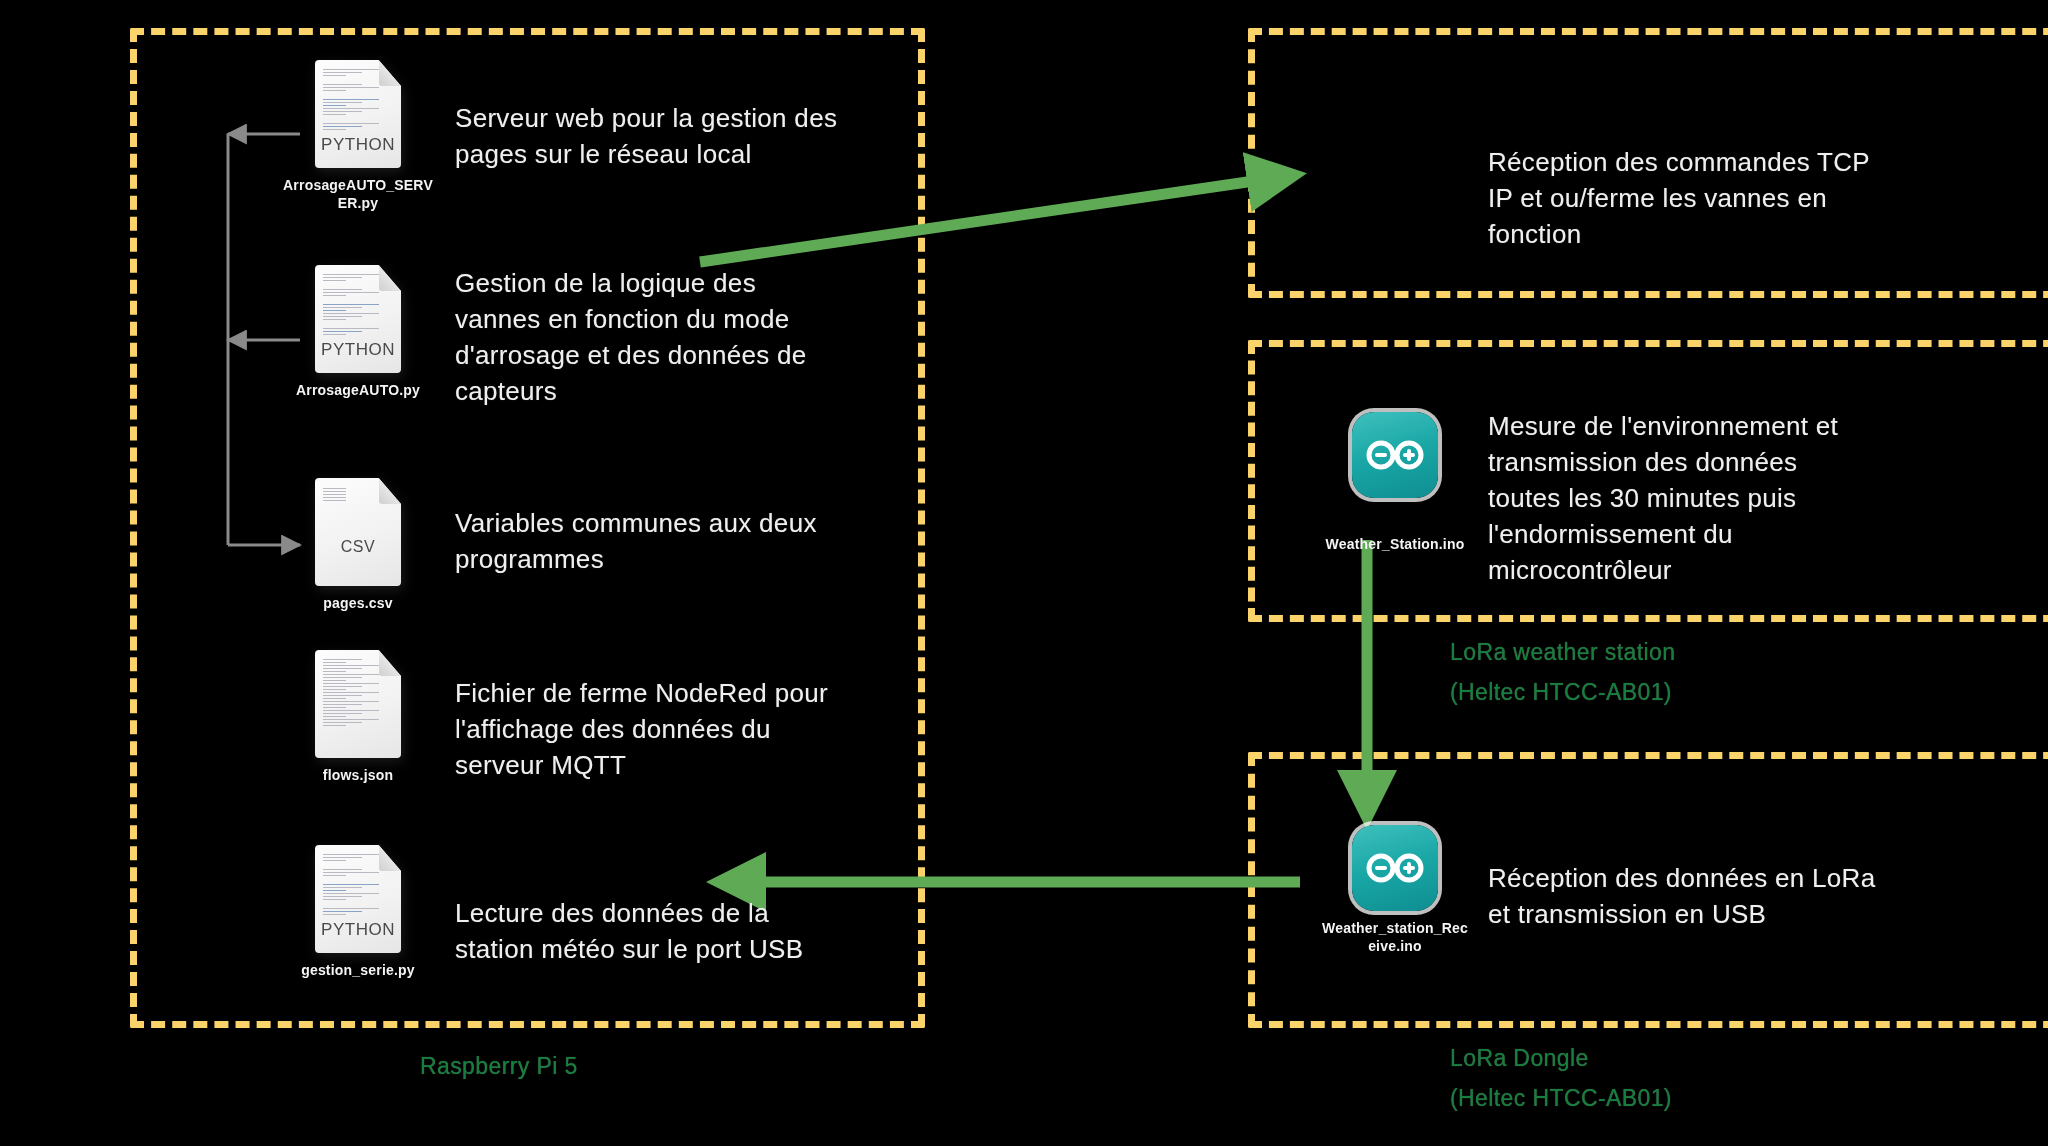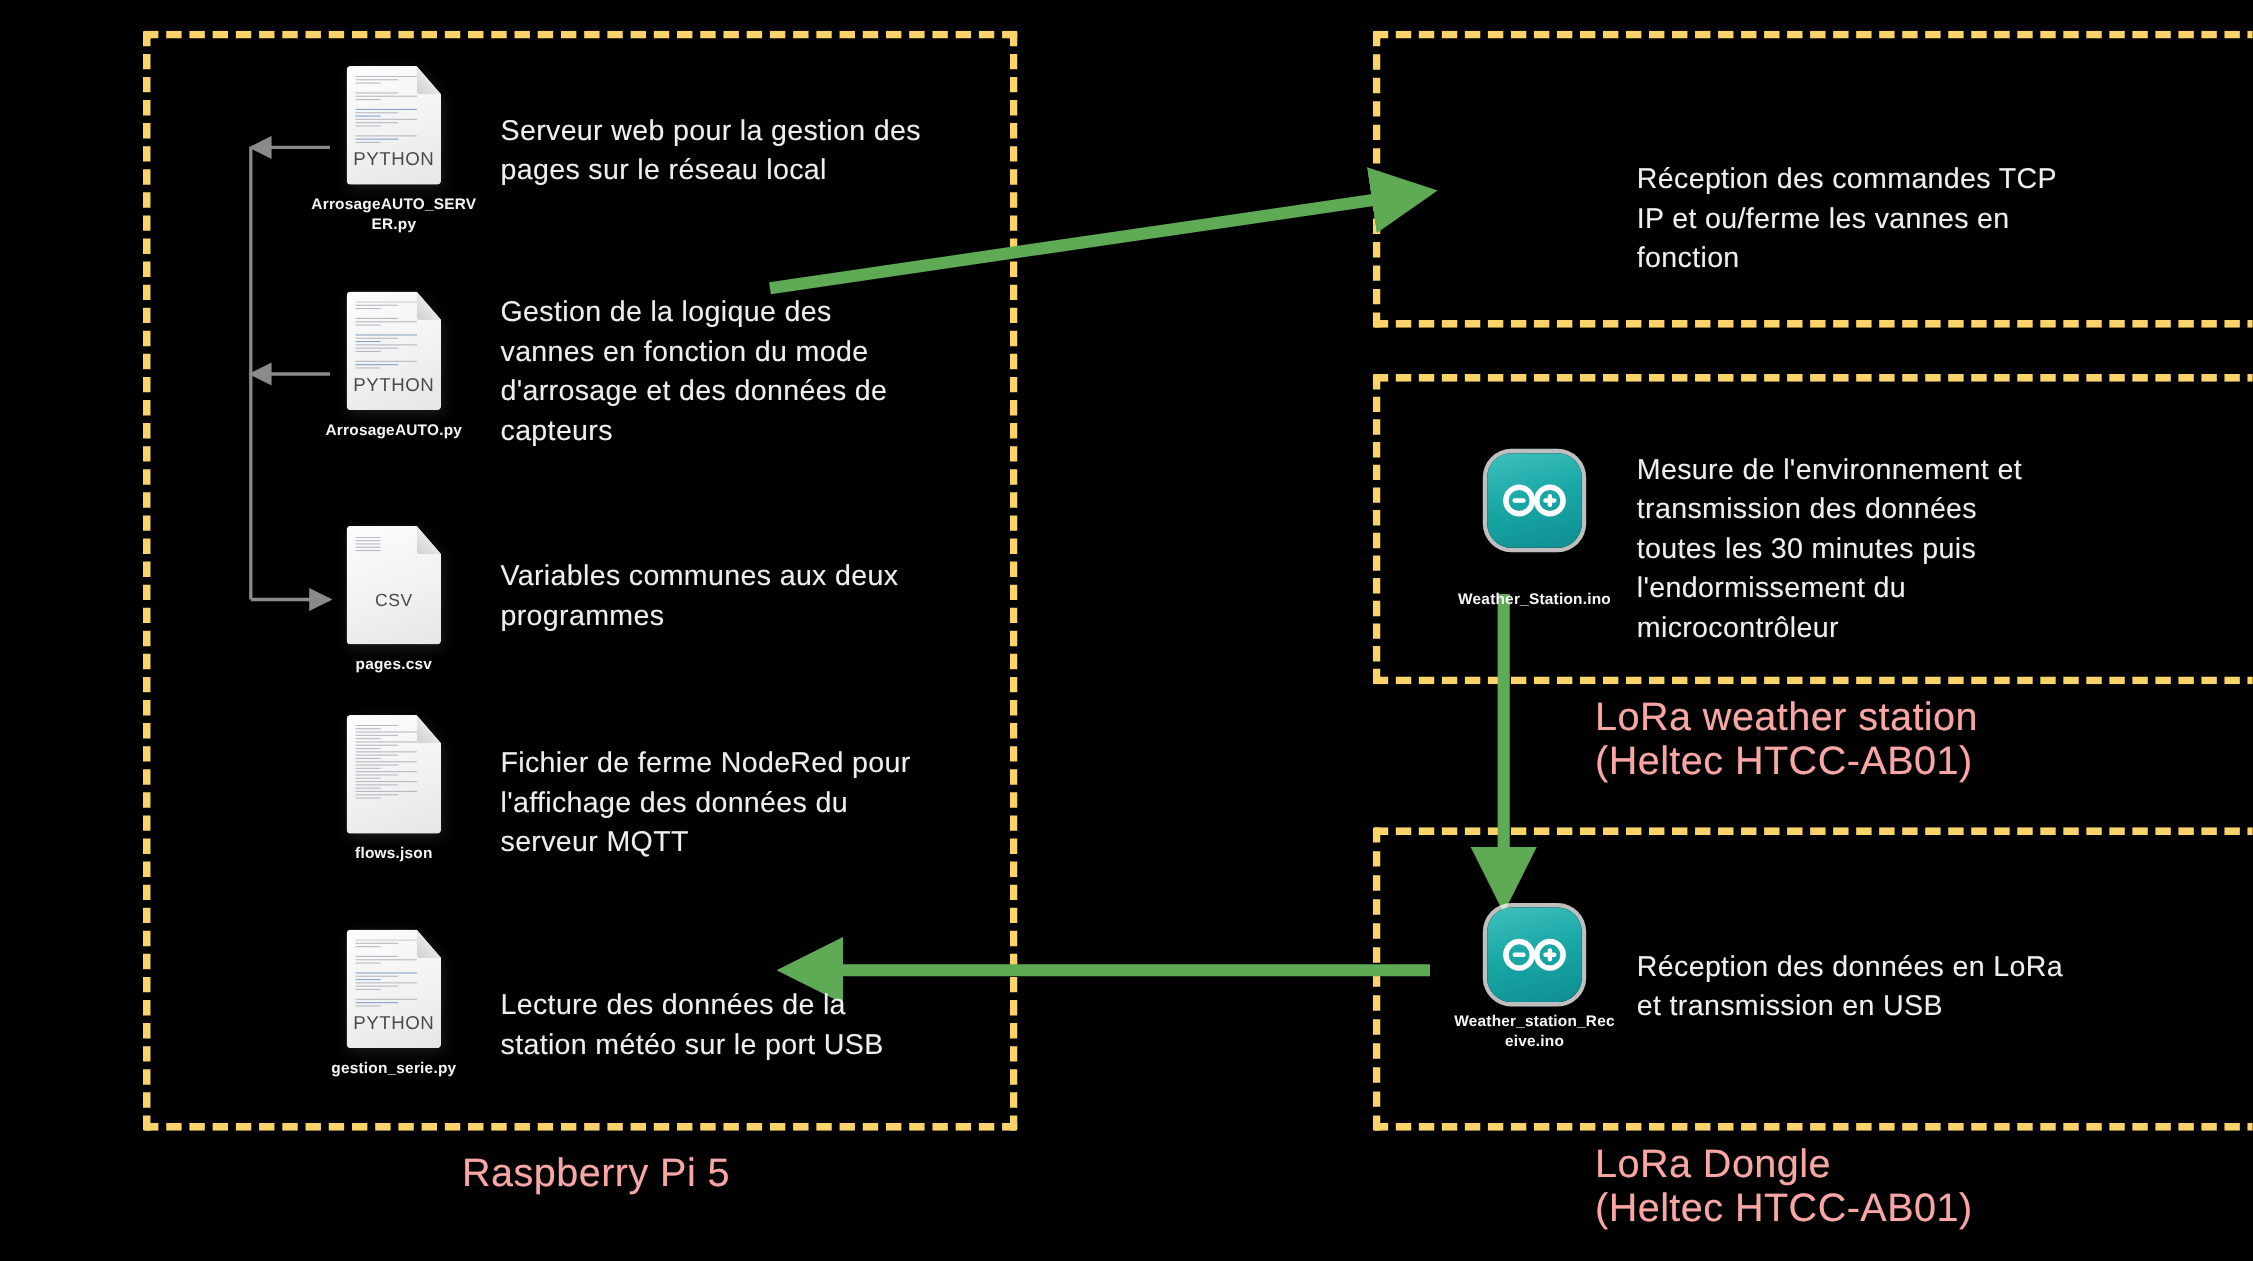--- a/index.html
+++ b/index.html
@@ -25,23 +25,23 @@
   .group-box {
     position: absolute;
     border: 7px dashed #fbd36b;
     box-sizing: border-box;
     border-radius: 2px;
   }
 
   
   .group-caption {
     position: absolute;
-    font-size: 36px;
+    font-size: 23px;
     line-height: 40px;
-    color: #fca5a5;
+    color: #15803d;
     letter-spacing: 0.4px;
     white-space: pre-line;
     text-shadow: 0 0 1px rgba(255,255,255,0.35);
   }
 
   
   .desc {
     position: absolute;
     font-size: 26px;
     line-height: 36px;

